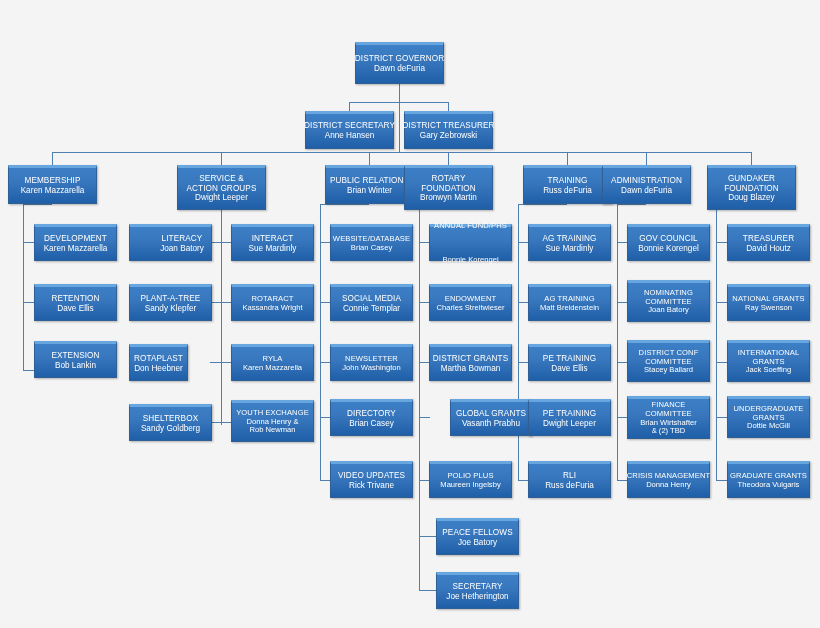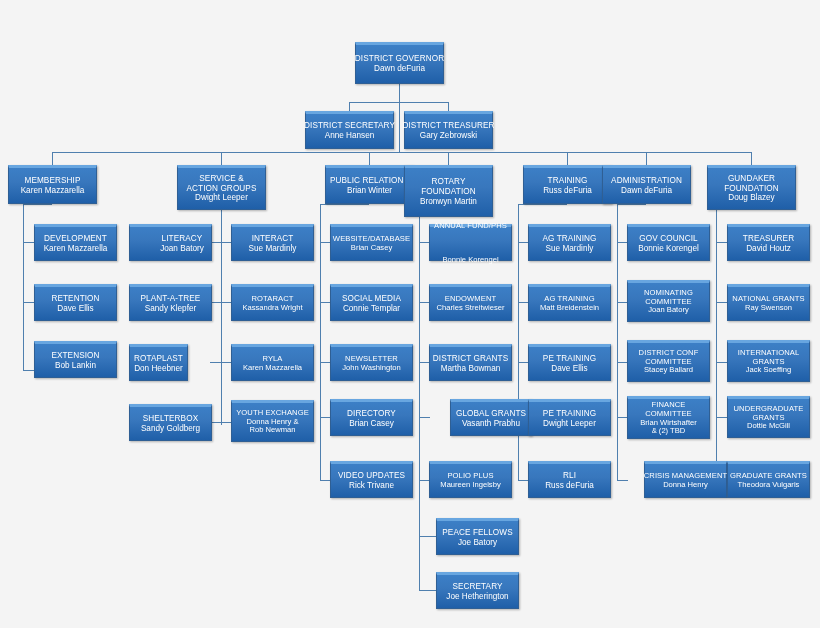--- a/index.html
+++ b/index.html
@@ -151,21 +151,21 @@
   </div>
   <div class="node wrap" style="left:177px; top:165px; width:89px; height:45px;">
     <div class="ttl" style="white-space:pre-line">SERVICE &amp;
 ACTION GROUPS</div>
     <div class="sub">Dwight Leeper</div>
   </div>
   <div class="node" style="left:325px; top:165px; width:89px; height:39px;">
     <div class="ttl">PUBLIC RELATIONS</div>
     <div class="sub">Brian Winter</div>
   </div>
-  <div class="node wrap" style="left:404px; top:165px; width:89px; height:52px;">
+  <div class="node wrap" style="left:404px; top:165px; width:89px; height:45px;">
     <div class="ttl" style="white-space:pre-line">ROTARY
 FOUNDATION</div>
     <div class="sub">Bronwyn Martin</div>
   </div>
   <div class="node" style="left:523px; top:165px; width:89px; height:39px;">
     <div class="ttl">TRAINING</div>
     <div class="sub">Russ deFuria</div>
   </div>
   <div class="node" style="left:602px; top:165px; width:89px; height:39px;">
     <div class="ttl">ADMINISTRATION</div>
@@ -308,21 +308,21 @@
   <div class="node wrap tight" style="left:627px; top:340px; width:83px; height:42px;">
     <div class="ttl" style="white-space:pre-line">DISTRICT CONF
 COMMITTEE</div>
     <div class="sub">Stacey Ballard</div>
   </div>
   <div class="node wrap tight" style="left:627px; top:396px; width:83px; height:43px;">
     <div class="ttl">FINANCE COMMITTEE</div>
     <div class="sub" style="white-space:pre-line">Brian Wirtshafter
 &amp; (2) TBD</div>
   </div>
-  <div class="node tight" style="left:627px; top:461px; width:83px; height:37px;margin-left:17px;">
+  <div class="node tight" style="left:627px; top:461px; width:83px; height:37px;">
     <div class="ttl">CRISIS MANAGEMENT</div>
     <div class="sub">Donna Henry</div>
   </div>
 
   <div class="node" style="left:727px; top:224px; width:83px; height:37px;">
     <div class="ttl">TREASURER</div>
     <div class="sub">David Houtz</div>
   </div>
   <div class="node tight" style="left:727px; top:284px; width:83px; height:37px;">
     <div class="ttl">NATIONAL GRANTS</div>

